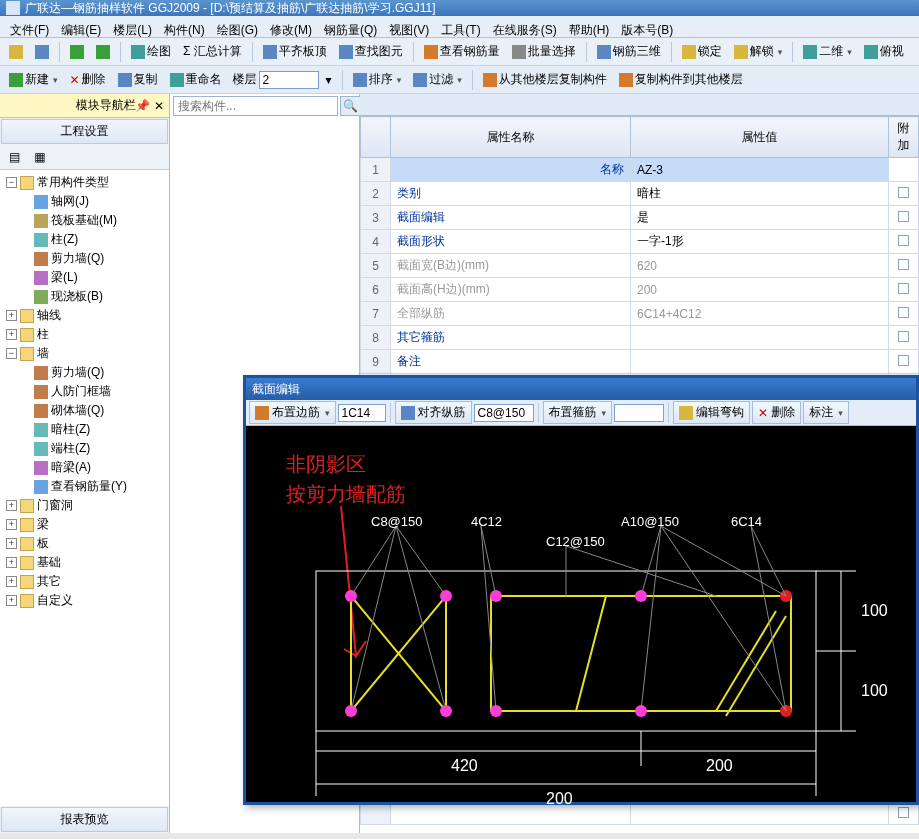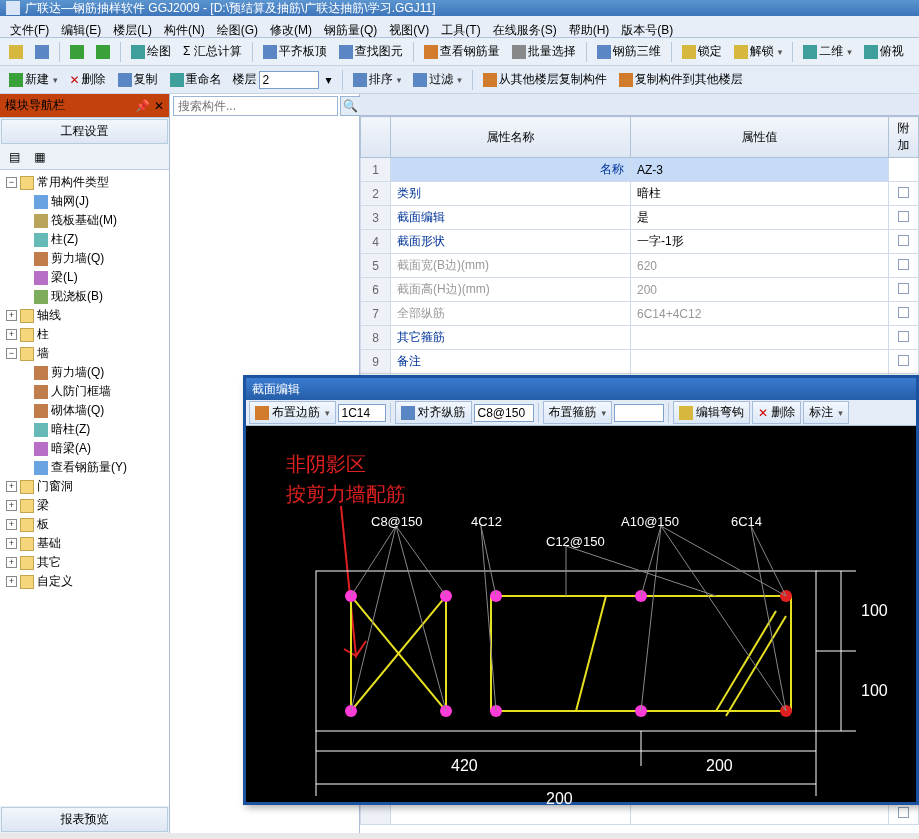--- a/index.html
+++ b/index.html
@@ -27,21 +27,21 @@
 .icon-sm.teal { background: #3fa09b; }
 .icon-sm.orange { background: #d27b2d; }
 .icon-sm.grey { background: #888; }
 .tb-input { height: 18px; border: 1px solid #7a9fc8; padding: 0 3px; background: #fff; }
 
 
 .main { display: flex; height: calc(100% - 22px - 22px - 28px - 28px); }
 
 
 .left { width: 170px; background: #ecf1f8; border-right: 1px solid #aabed8; display: flex; flex-direction: column; }
-.left-header { background: #c2410c; padding: 3px 5px; border-bottom: 1px solid #b0c4de; display: flex; align-items: center; justify-content: space-between; }
+.left-header { background: #fef9c3; padding: 3px 5px; border-bottom: 1px solid #b0c4de; display: flex; align-items: center; justify-content: flex-end; }
 .left-section-btn { background: linear-gradient(#f2f6fc, #dde7f4); border: 1px solid #b8cce0; padding: 3px 6px; text-align: center; margin: 1px; }
 .left-section-btn.active { background: linear-gradient(#fdf1d1, #fbe4a7); }
 .small-toolbar { display: flex; align-items: center; padding: 2px 4px; gap: 4px; border-bottom: 1px solid #c0d0e4; }
 .tree { flex: 1; background: #fff; overflow: auto; padding: 3px 2px; }
 .tree-node { display: flex; align-items: center; padding: 1px 0; white-space: nowrap; }
 .tree-node.depth1 { padding-left: 4px; }
 .tree-node.depth2 { padding-left: 18px; }
 .tree-toggle { width: 11px; height: 11px; border: 1px solid #888; background: #fff; text-align: center; line-height: 9px; font-size: 9px; margin-right: 3px; color: #333; }
 .tree-spacer { width: 11px; height: 11px; margin-right: 3px; }
 .tree-icon { width: 14px; height: 14px; margin-right: 3px; display: inline-block; }
@@ -312,20 +312,25 @@
         </div>
       <div class="tree-node depth2">
           <span class="tree-spacer"></span>
           <span class="tree-icon ico-wall"></span>
           <span>砌体墙(Q)</span>
         </div>
       <div class="tree-node depth2">
           <span class="tree-spacer"></span>
           <span class="tree-icon ico-col"></span>
           <span>暗柱(Z)</span>
+        </div>
+      <div class="tree-node depth2">
+          <span class="tree-spacer"></span>
+          <span class="tree-icon ico-col"></span>
+          <span>端柱(Z)</span>
         </div>
       <div class="tree-node depth2">
           <span class="tree-spacer"></span>
           <span class="tree-icon ico-beam"></span>
           <span>暗梁(A)</span>
         </div>
       <div class="tree-node depth2">
           <span class="tree-spacer"></span>
           <span class="tree-icon ico-grid"></span>
           <span>查看钢筋量(Y)</span>

